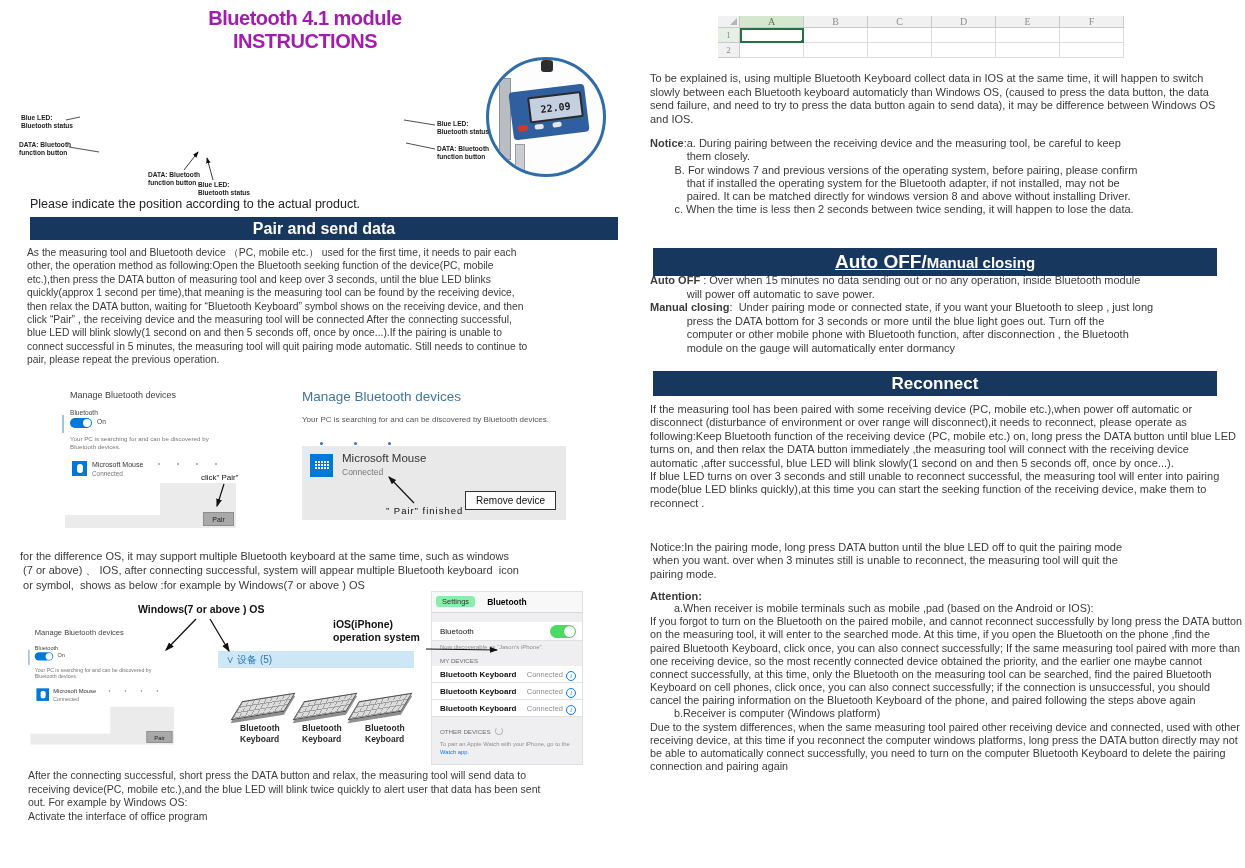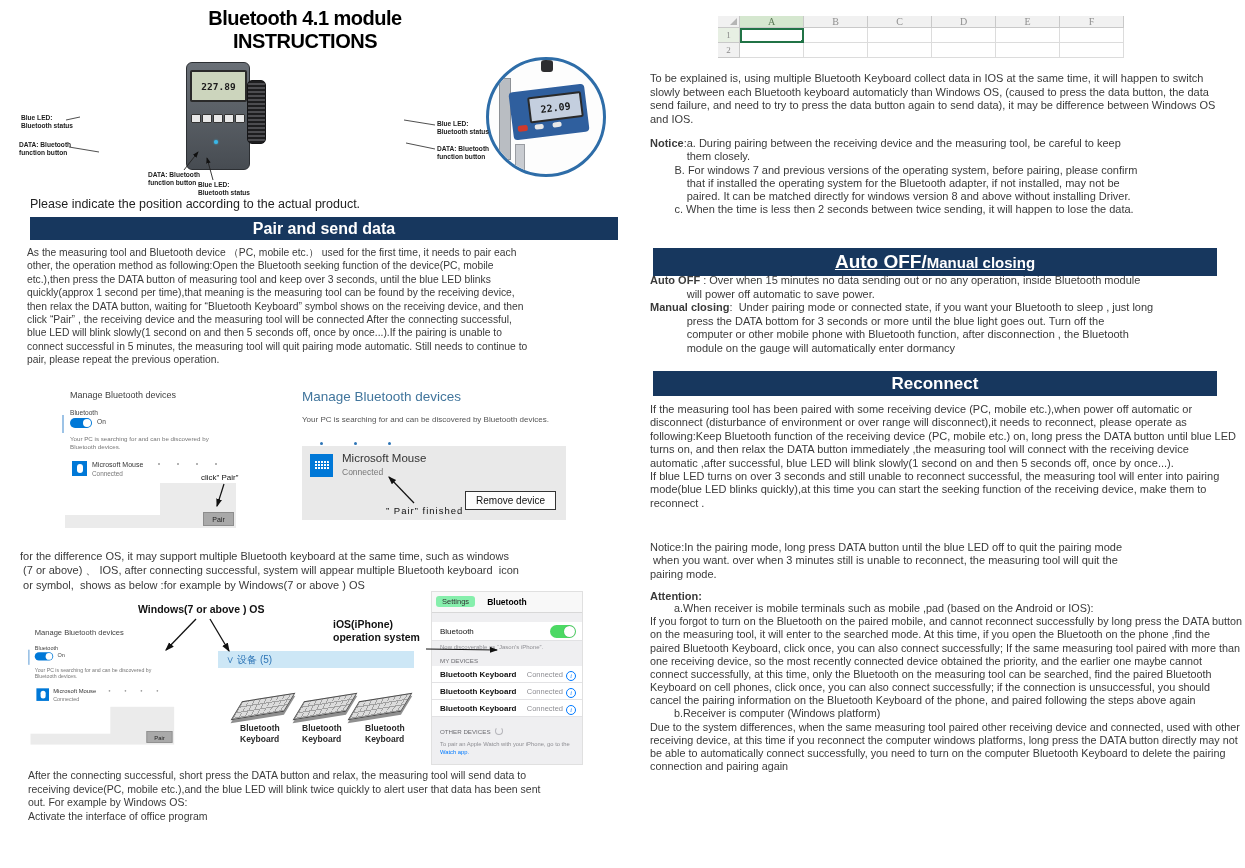--- a/index.html
+++ b/index.html
@@ -4,21 +4,21 @@
 <style>
   html,body{margin:0;padding:0;}
   body{width:1245px;height:868px;background:#ffffff;position:relative;overflow:hidden;
        font-family:"Liberation Sans",sans-serif;color:#3a3a3a;}
   .abs{position:absolute;}
   .pre{white-space:pre-wrap;}
   .bold{font-weight:bold;}
   
   .banner{position:absolute;background:#17375e;color:#ffffff;display:flex;align-items:center;justify-content:center;font-weight:bold;}
   
-  .doc-title{position:absolute;left:140px;top:7px;width:330px;text-align:center;font-size:20px;font-weight:900;color:#000000;letter-spacing:-0.5px;}
+  .doc-title{position:absolute;left:140px;top:7px;width:330px;text-align:center;font-size:20px;font-weight:900;color:#a21caf;letter-spacing:-0.5px;}
   
   .dev-label{position:absolute;font-size:6.6px;line-height:1.2;color:#1c1c1c;white-space:pre-wrap;font-weight:bold;}
   .lcd{background:#ccd5bd;border:2px solid #2a2a2a;border-radius:2px;display:flex;align-items:center;justify-content:center;
        font-family:"DejaVu Sans Mono",monospace;font-weight:bold;color:#1c1c1c;}
   .gauge{position:absolute;border-radius:50%;background:radial-gradient(circle at 35% 30%,#55565c,#232326 70%);border:2px solid #121214;}
   .plate{position:absolute;background:linear-gradient(#d3b35a,#b8953e);border-radius:5px;}
   .gbtn{position:absolute;width:9px;height:9px;border-radius:50%;background:#17171a;border:1px solid #3c3c40;}
   .gpill{position:absolute;width:14px;height:5px;border-radius:3px;background:#101012;}
   .led{position:absolute;width:4px;height:4px;border-radius:50%;background:#39b7e8;box-shadow:0 0 2px #39b7e8;}
   .key{position:absolute;width:8px;height:7px;background:#e8e8e8;border:1px solid #333;border-radius:1px;}
@@ -101,31 +101,20 @@
   .overlay{position:absolute;left:0;top:0;pointer-events:none;}
 </style>
 </head>
 <body>
 
 <div class="doc-title">Bluetooth 4.1 module INSTRUCTIONS</div>
 
 <div class="abs" style="left:0;top:50px;width:620px;height:165px;">
 
 
-  <div class="abs" style="left:186px;top:12px;width:80px;height:108px;">
-    <div class="abs" style="left:0;top:0;width:62px;height:106px;background:linear-gradient(#6a7077,#474c52);border-radius:6px;border:1px solid #2c2f33;"></div>
-    <div class="lcd" style="position:absolute;left:4px;top:8px;width:53px;height:28px;font-size:9.5px;">227.89</div>
-    <div class="key" style="left:5px;top:52px;"></div>
-      <div class="key" style="left:16px;top:52px;"></div>
-      <div class="key" style="left:27px;top:52px;"></div>
-      <div class="key" style="left:38px;top:52px;"></div>
-      <div class="key" style="left:49px;top:52px;"></div>
-    <div class="led" style="left:28px;top:78px;"></div>
-    <div class="abs" style="left:61px;top:18px;width:17px;height:62px;border-radius:5px;background:repeating-linear-gradient(0deg,#1d1d1f 0 2px,#4c4c50 2px 4px);border:1px solid #151517;"></div>
-  </div>
 
 
   <div class="abs" style="left:486px;top:7px;width:114px;height:114px;border:3px solid #2e6da8;border-radius:50%;background:#fdfdfd;overflow:hidden;">
     <div class="abs" style="left:10px;top:18px;width:10px;height:80px;background:#b9bdc2;border:1px solid #8d9196;"></div>
     <div class="abs" style="left:22px;top:28px;width:76px;height:48px;background:#2f5f9e;border-radius:4px;transform:rotate(-7deg);">
       <div class="lcd" style="position:absolute;left:18px;top:7px;width:50px;height:22px;font-size:10px;background:#c4cfdf;">22.09</div>
       <div class="abs" style="left:5px;top:34px;width:10px;height:6px;background:#d03a2b;border-radius:2px;"></div>
       <div class="abs" style="left:22px;top:35px;width:9px;height:5px;background:#e8e8e8;border-radius:2px;"></div>
       <div class="abs" style="left:40px;top:35px;width:9px;height:5px;background:#e8e8e8;border-radius:2px;"></div>
     </div>

